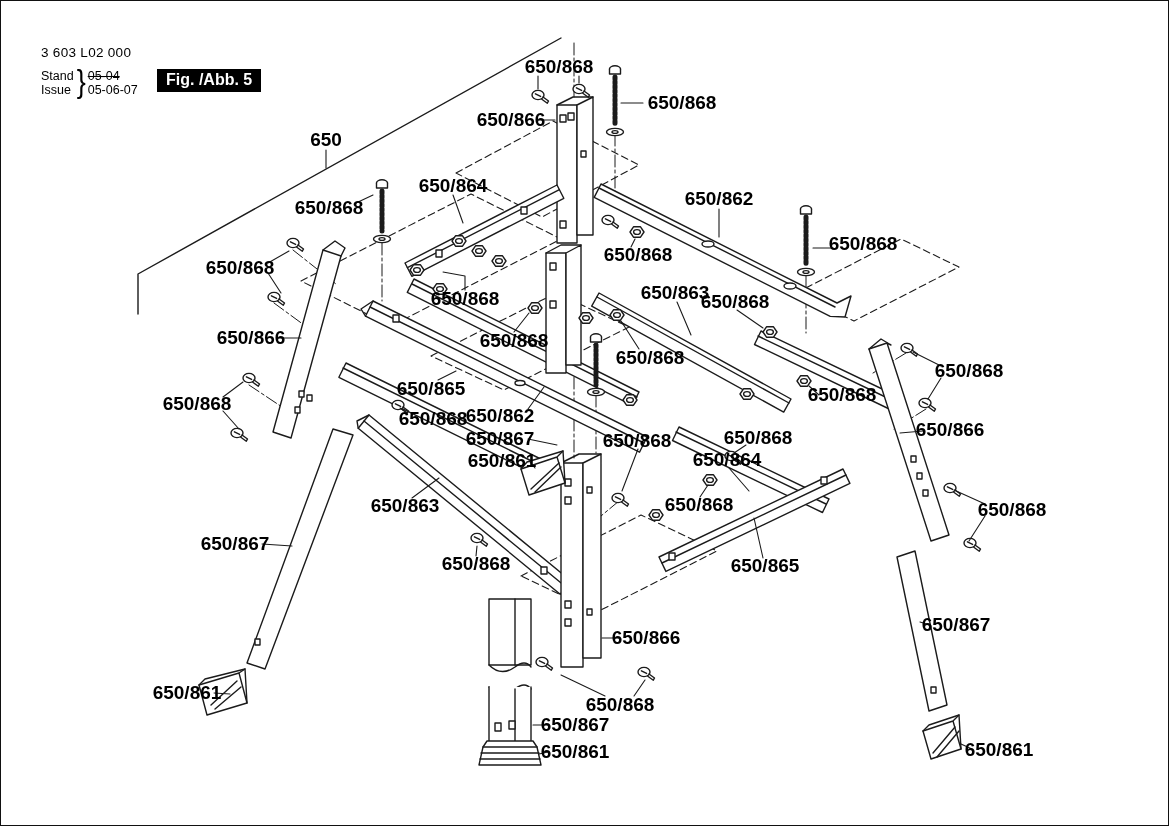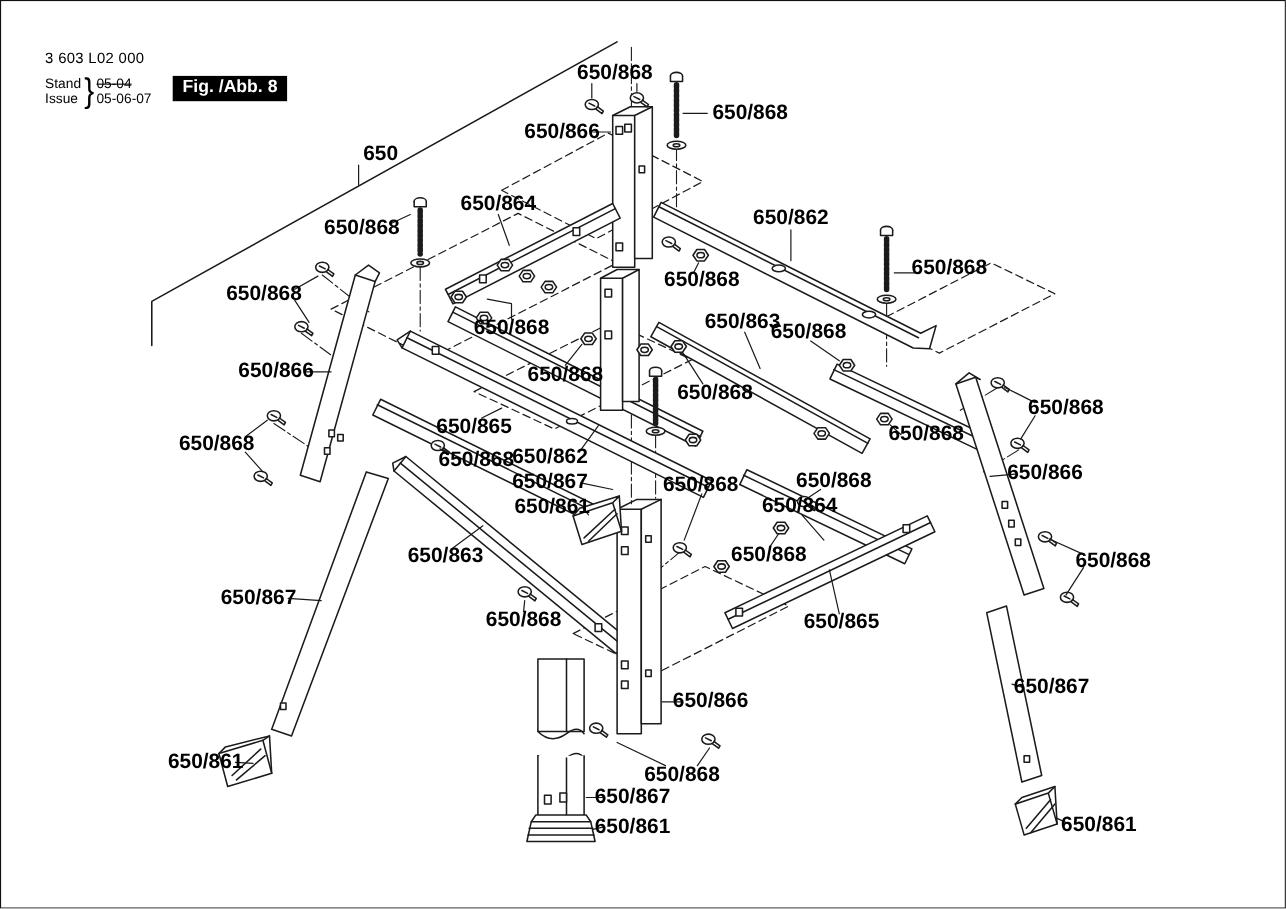--- a/index.html
+++ b/index.html
@@ -326,21 +326,21 @@
                M547,724 L532,724
                M547,751 L538,753
                M971,748 L960,743"></path>
     </g>
   </svg>
 
   <div id="labels-layer">
       <div class="part-label" style="left: 558px; top: 66px;">650/868</div>
       <div class="part-label" style="left: 681px; top: 102px;">650/868</div>
       <div class="part-label" style="left: 510px; top: 119px;">650/866</div>
-      <div class="part-label" style="left: 325px; top: 139px; margin-left: 20px;">650</div>
+      <div class="part-label" style="left: 325px; top: 139px;">650</div>
       <div class="part-label" style="left: 452px; top: 185px;">650/864</div>
       <div class="part-label" style="left: 718px; top: 198px;">650/862</div>
       <div class="part-label" style="left: 328px; top: 207px;">650/868</div>
       <div class="part-label" style="left: 862px; top: 243px;">650/868</div>
       <div class="part-label" style="left: 239px; top: 267px;">650/868</div>
       <div class="part-label" style="left: 637px; top: 254px;">650/868</div>
       <div class="part-label" style="left: 464px; top: 298px;">650/868</div>
       <div class="part-label" style="left: 674px; top: 292px;">650/863</div>
       <div class="part-label" style="left: 734px; top: 301px;">650/868</div>
       <div class="part-label" style="left: 250px; top: 337px;">650/866</div>
@@ -380,16 +380,16 @@
         <span>Stand</span>
         <span>Issue</span>
       </div>
       <div class="rev-brace">}</div>
       <div class="rev-dates">
         <span class="struck">05-04</span>
         <span>05-06-07</span>
       </div>
     </div>
   </div>
-  <div class="fig-box">Fig. /Abb. 8</div>
+  <div class="fig-box">Fig. /Abb. 5</div>
 
 
 </div>
 
 </body></html>

